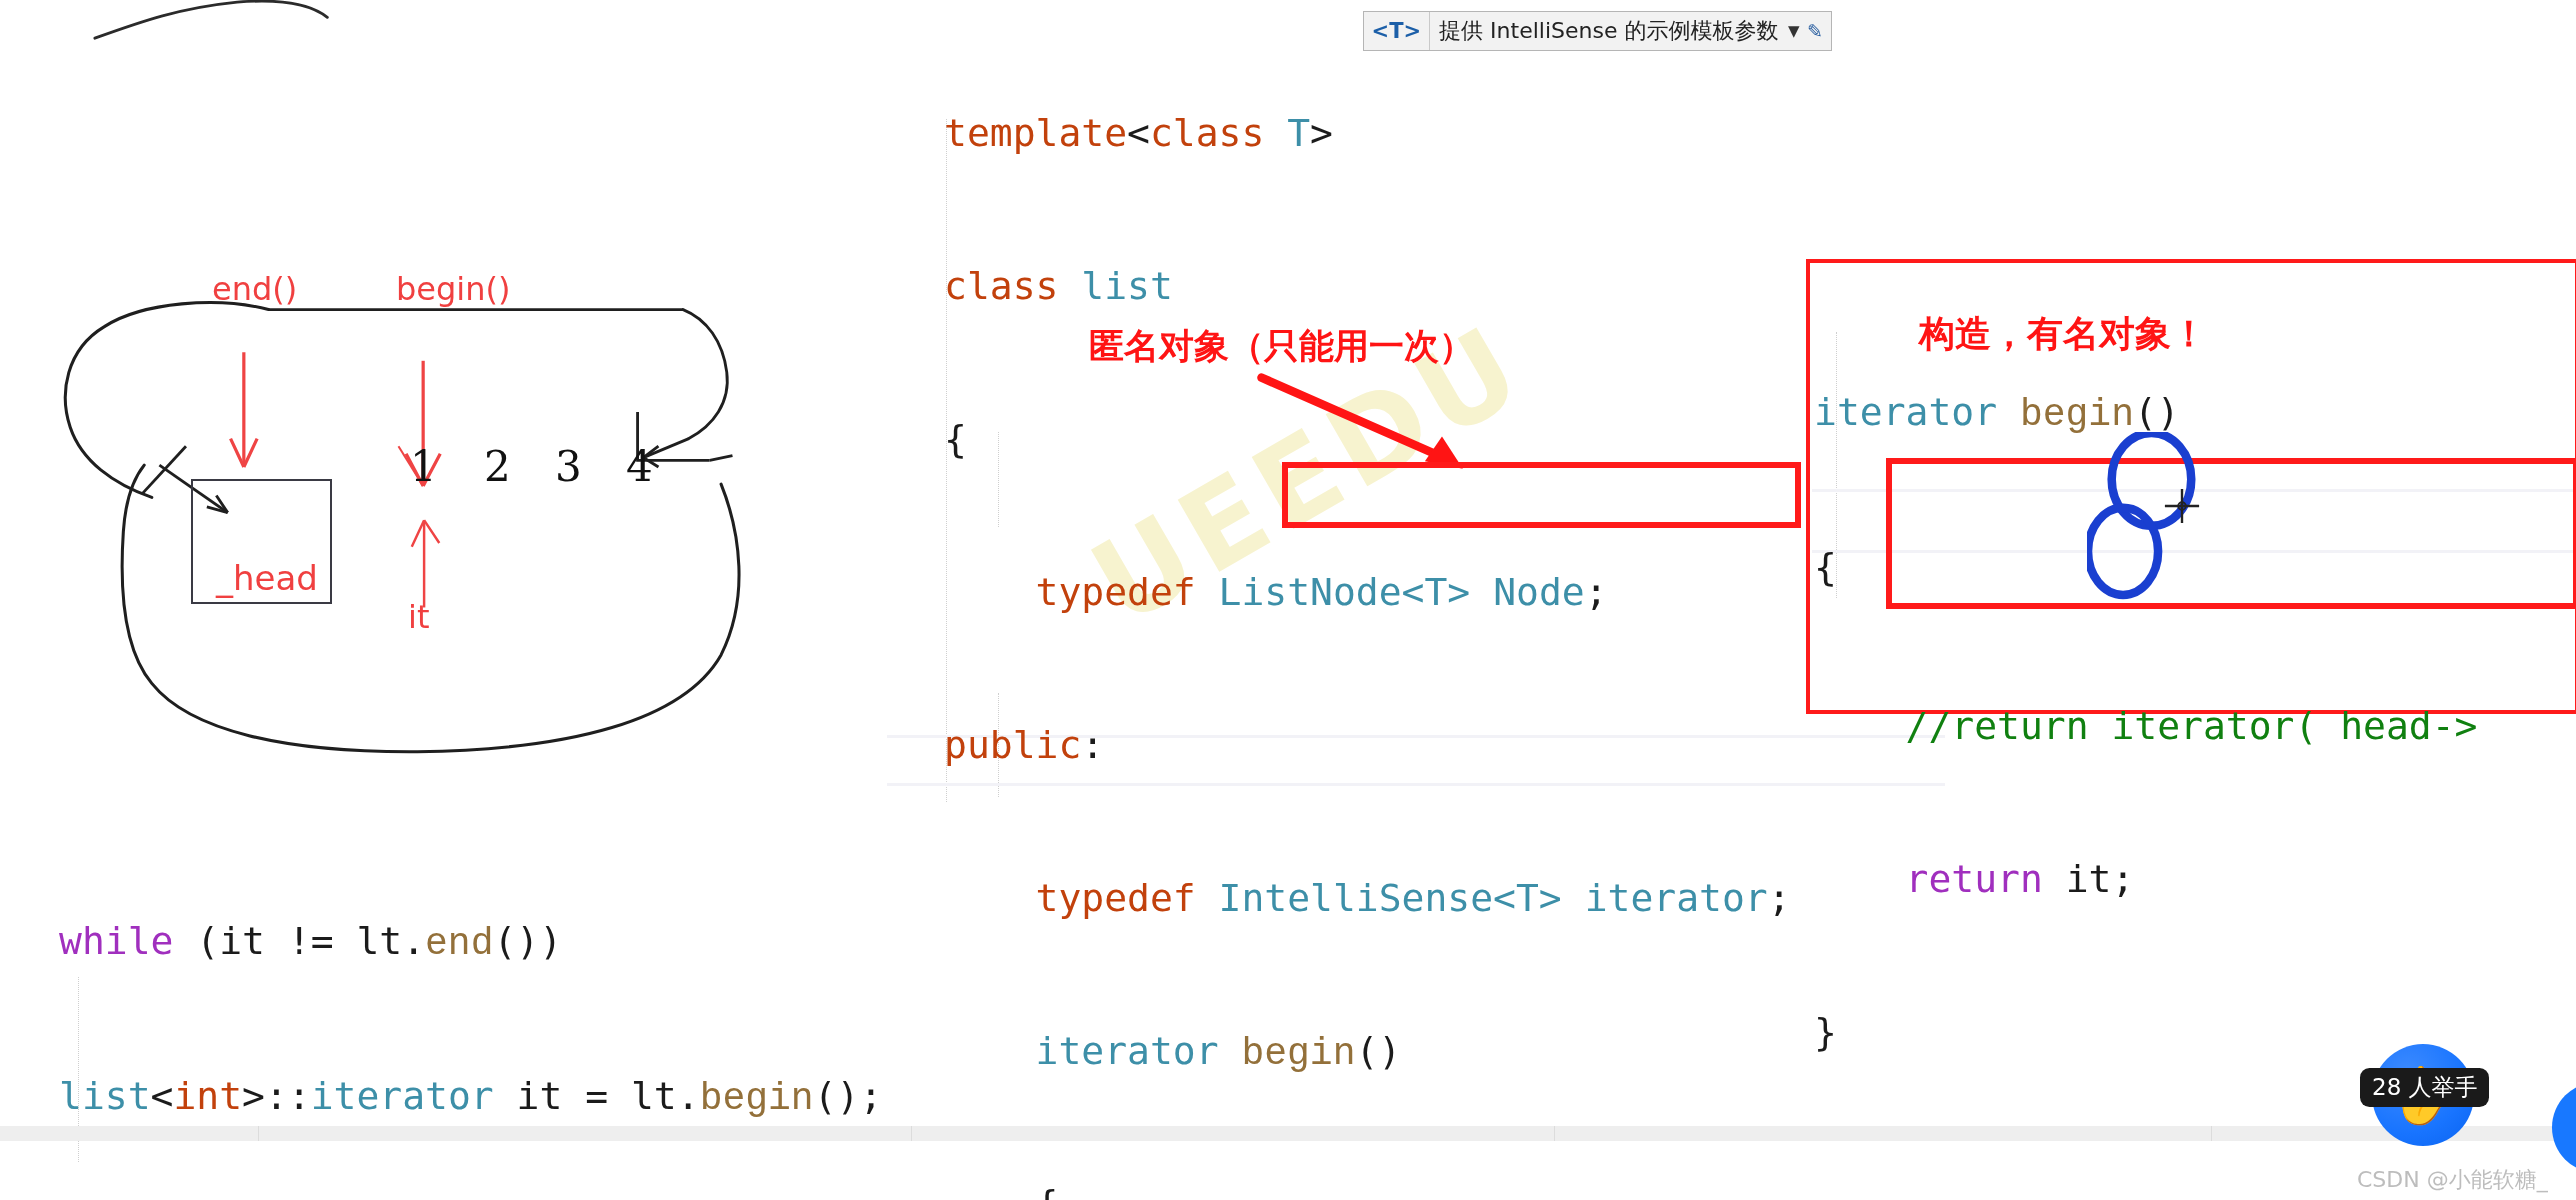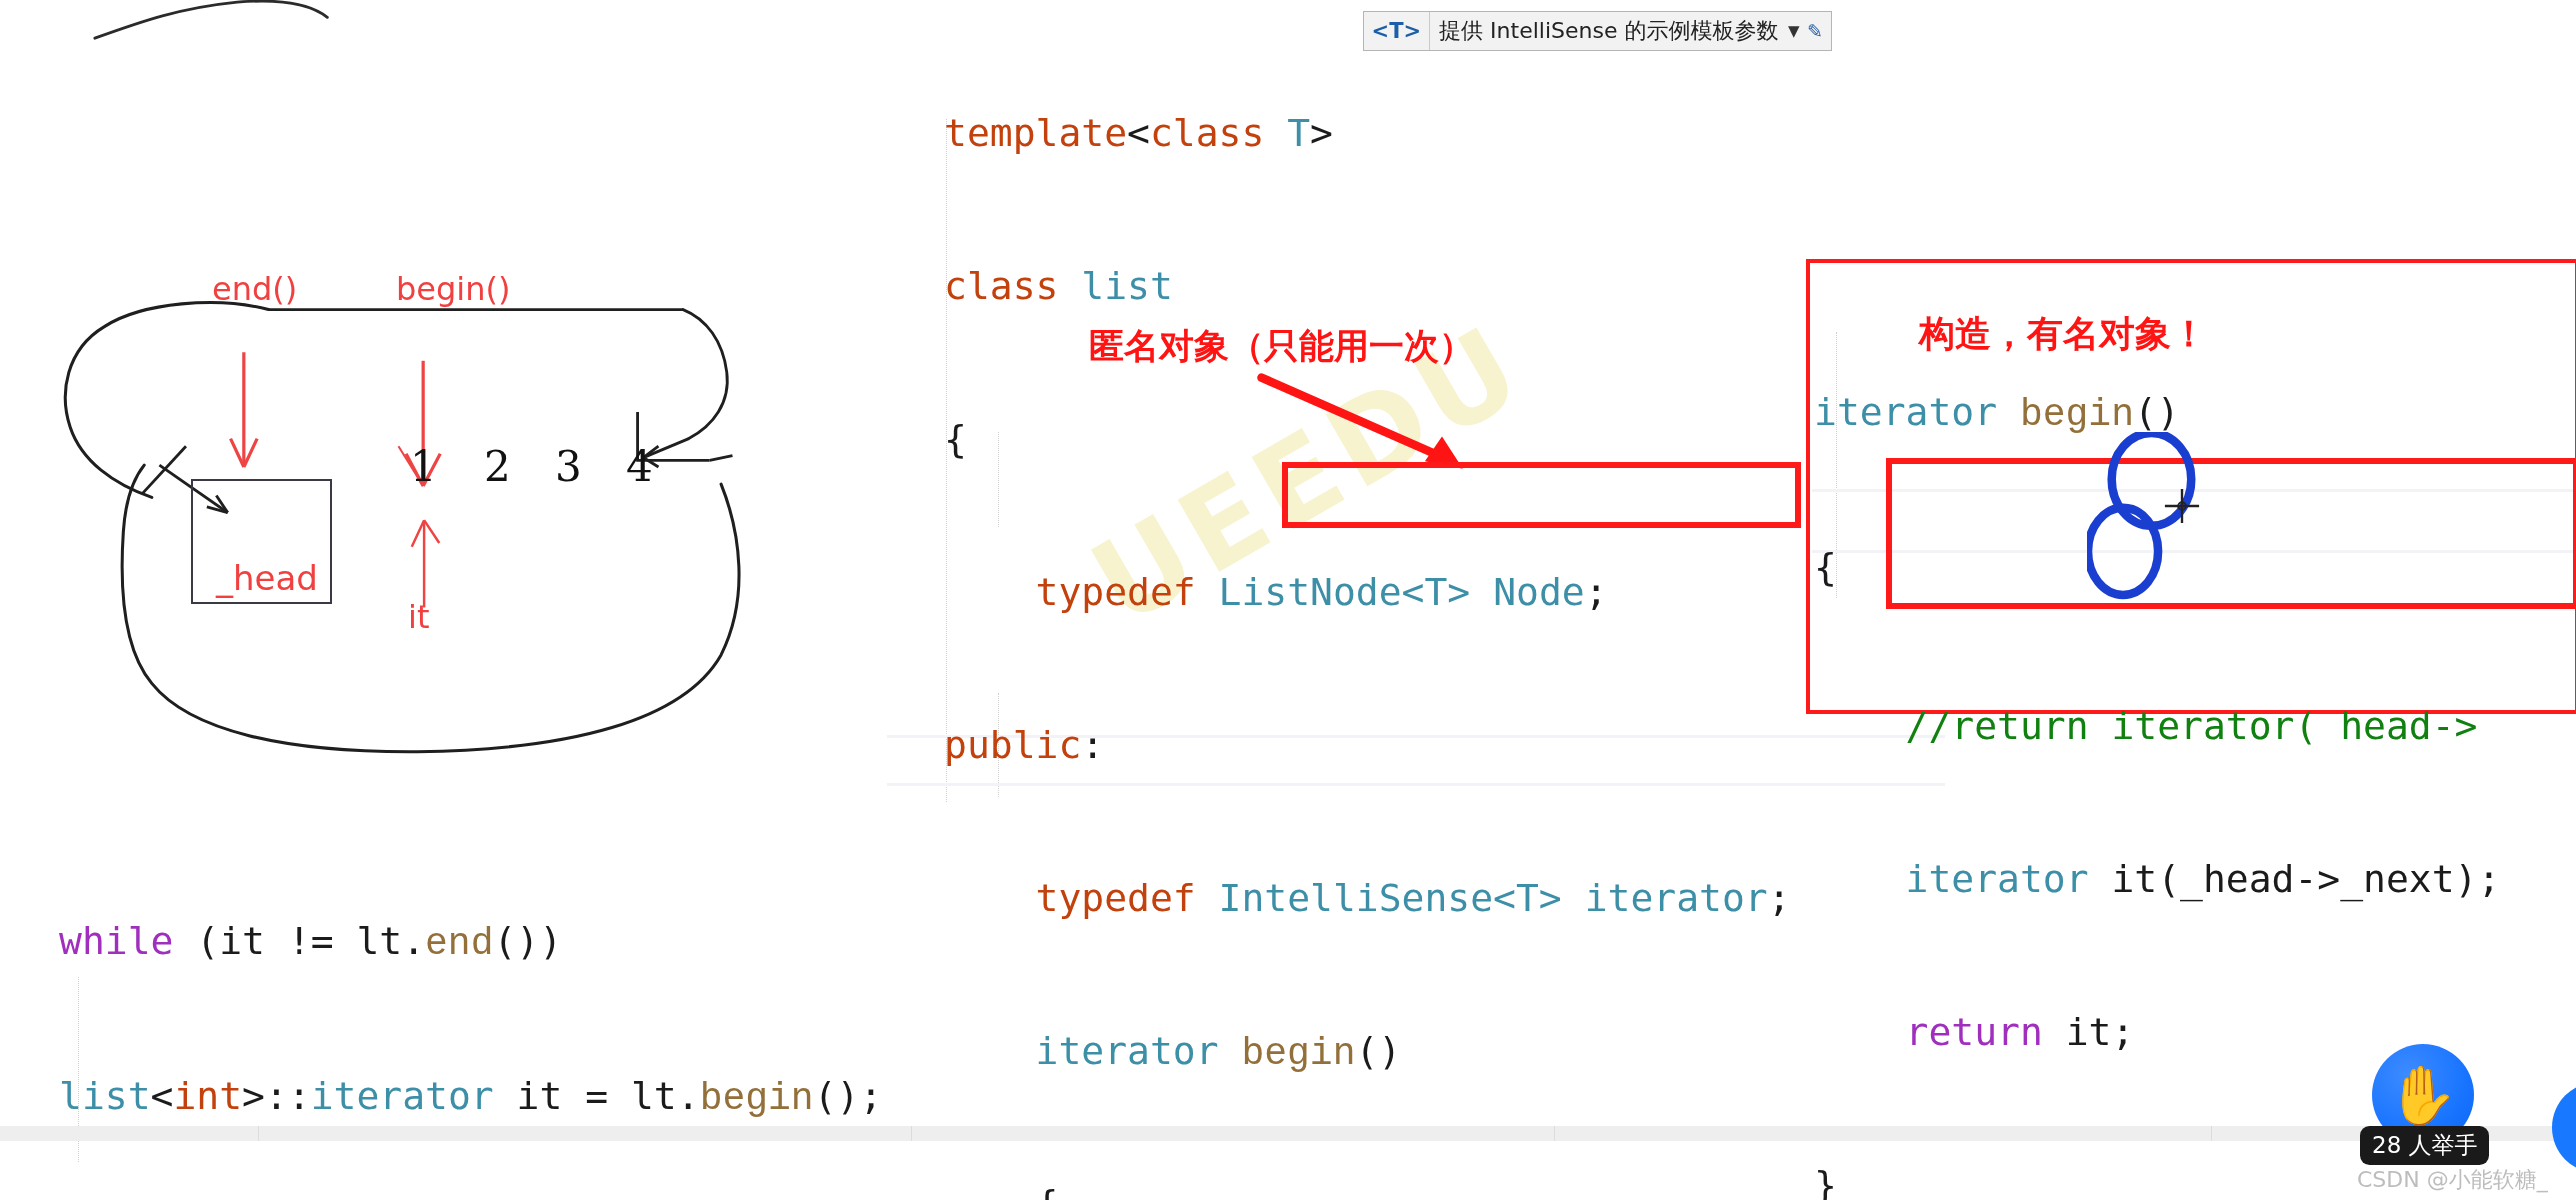--- a/index.html
+++ b/index.html
@@ -169,21 +169,20 @@
   <div class="redbox" style="left:1806px;top:259px;width:773px;height:455px;border-width:4.7px;"></div>
 
   <div class="guide" style="left:1836px;top:332px;height:266px;"></div>
   <div class="curline" style="left:1812px;top:489px;width:764px;"></div>
   <div class="curline" style="left:1812px;top:550px;width:764px;"></div>
 
   <div class="abs code" style="left:1814px;top:285px;">
     <div id="pc-0"><span class="type">iterator</span><span class="plain"> </span><span class="fn">begin</span><span class="plain">()</span></div>
     <div id="pc-1"><span class="plain">{</span></div>
     <div id="pc-2" style="margin-top:5.7px;"><span class="cmt">    //return iterator( head-&gt;</span></div>
-    <div id="pc-3"><span class="plain">    </span><span class="type">iterator</span><span class="plain"> it(_head-&gt;_next);</span></div>
     <div id="pc-4"><span class="plain">    </span><span class="ret">return</span><span class="plain"> it;</span></div>
     <div id="pc-5"><span class="plain">}</span></div>
   </div>
 
   <div class="redtext" style="left:1919px;top:310px;font-size:36px;text-align:right;">构造，有名对象！</div>
 
   <div class="redbox" style="left:1886px;top:458px;width:693px;height:151px;"></div>
 
   <svg class="abs" style="left:2087px;top:432px;width:218px;height:180px;" viewBox="0 0 230 190">
     <ellipse cx="68" cy="50" rx="42" ry="49" fill="none" stroke="#1a3fd0" stroke-width="9"></ellipse>
@@ -210,19 +209,19 @@
     <i style="left:258px;"></i>
     <i style="left:911px;"></i>
     <i style="left:1554px;"></i>
     <i style="left:2211px;"></i>
   </div>
 
   <div class="whitepanel" style="left:2372px;top:1001px;width:204px;height:76px;border:none;background:#fff;"></div>
   <div class="handcircle" style="left:2372px;top:1044px;">
     <span>✋</span>
   </div>
-  <div class="handbadge" style="left:2360px;top:1126px;padding-left:12px;">28 人举手</div>
+  <div class="handbadge" style="left:2360px;top:1068px;padding-left:12px;">28 人举手</div>
   <div class="bluecorner" style="left:2552px;top:1082px;"></div>
 
   <div class="csdn" style="left:2357px;top:1165px;">CSDN @小能软糖_</div>
 
 </div>
 
 
 </body></html>

